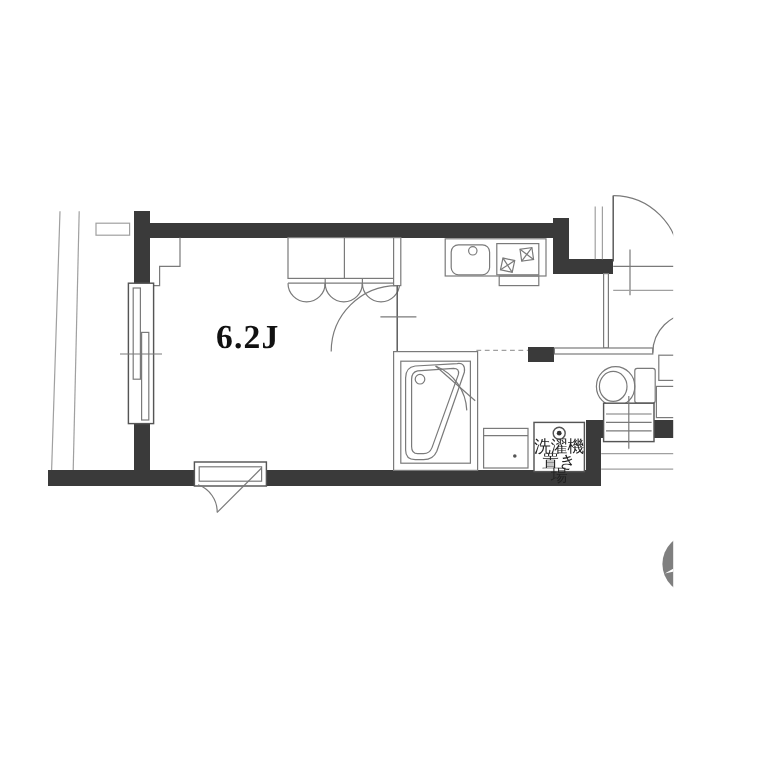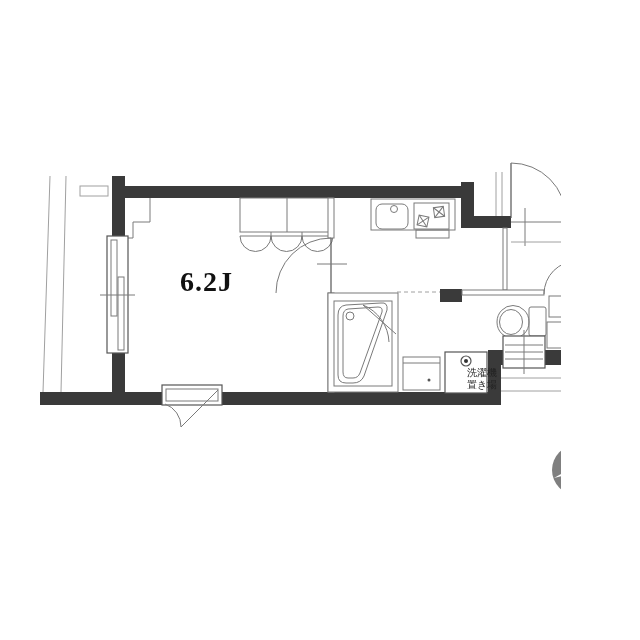--- a/index.html
+++ b/index.html
@@ -14,22 +14,22 @@
   .crisp{shape-rendering:crispEdges;}
   .o{fill:none;stroke:var(--lineMid);stroke-width:1;}
   .od{fill:none;stroke:var(--lineDark);stroke-width:1.2;}
   .ol{fill:none;stroke:var(--lineLight);stroke-width:1;}
   .wf{fill:#ffffff;stroke:var(--lineDark);stroke-width:1.2;}
   .wfm{fill:#ffffff;stroke:var(--lineMid);stroke-width:1;}
   .dash{stroke-dasharray:4 3;}
   .room-label{position:absolute;left:180px;top:266px;color:var(--ink);
     font-family:"Liberation Serif",serif;font-weight:bold;font-size:28px;letter-spacing:1px;}
   .washer-label{position:absolute;left:445px;top:367px;width:42px;color:var(--washerText);
-    font-size:10px;line-height:12px;text-align:center;display:flex;flex-direction:column;
-    font-family:"DejaVu Sans",sans-serif;padding-left:16px;}
+    font-size:14px;line-height:12px;text-align:center;display:flex;flex-direction:column;
+    font-family:"DejaVu Sans",sans-serif;}
 </style>
 </head>
 <body>
 
 <div class="canvas">
 <svg width="640" height="640" viewBox="0 0 640 640">
 
   <g>
     <line class="ol" x1="50" y1="176" x2="43" y2="392"></line>
     <line class="ol" x1="66" y1="176" x2="61" y2="392"></line>

